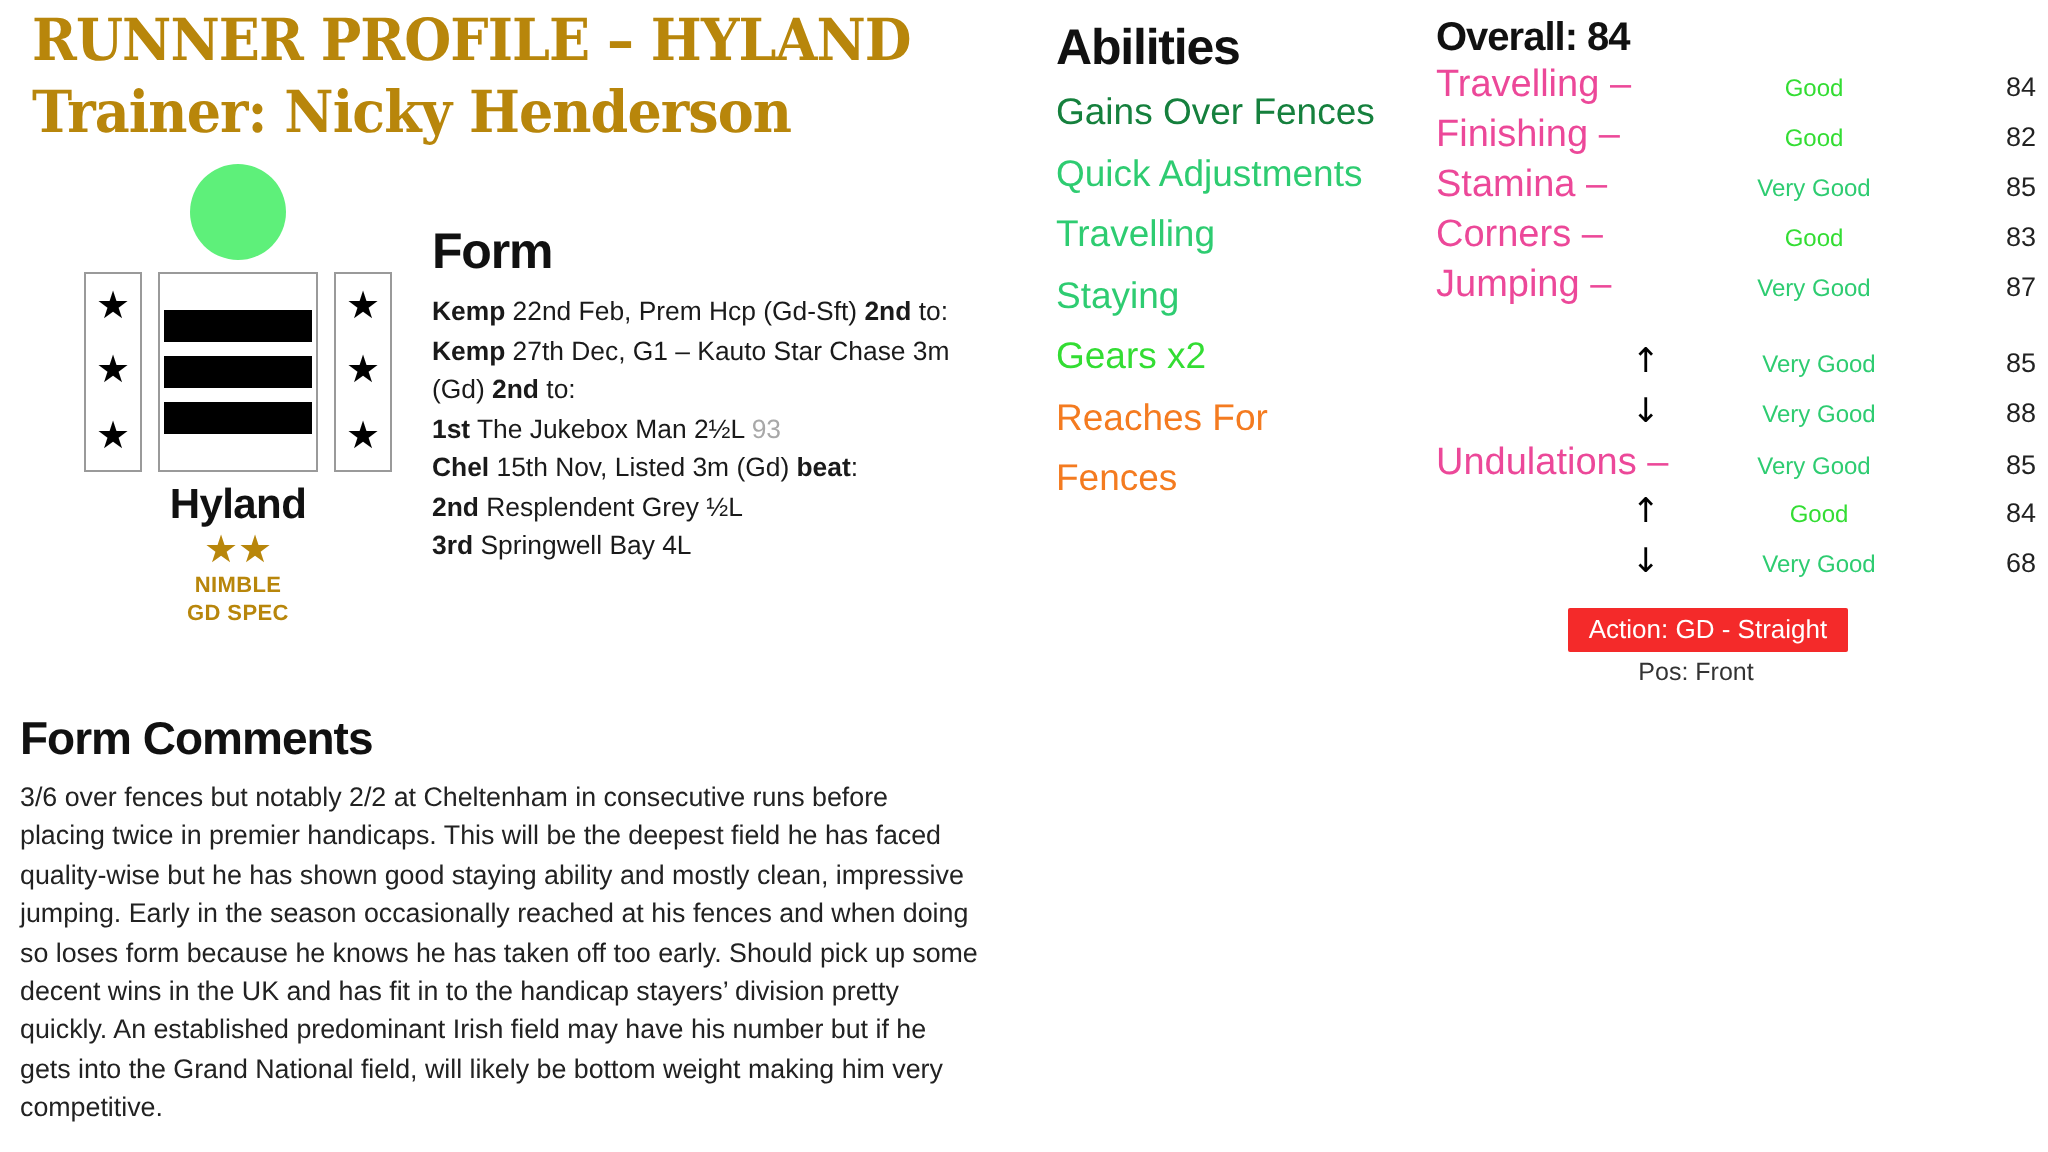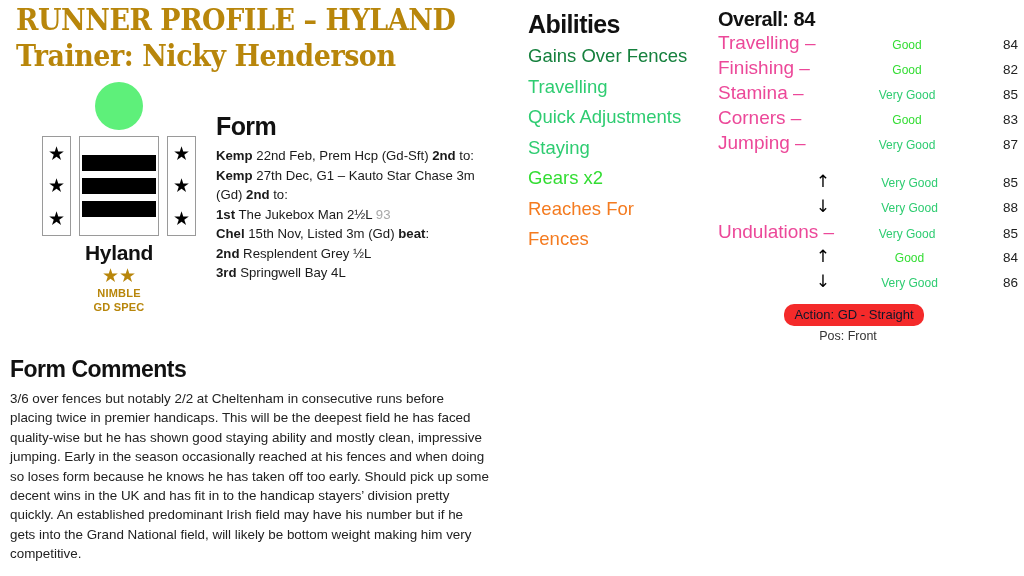--- a/index.html
+++ b/index.html
@@ -85,22 +85,22 @@
   .ov-title { font-size: 20px; font-weight: bold; letter-spacing: -0.5px; color: #111; margin-bottom: 1px; }
   .ov-row { display: flex; align-items: baseline; height: 25px; }
   .ov-label { width: 112px; text-align: left; font-size: 19px; color: #ec4899; white-space: nowrap; }
   .ov-arrow { width: 112px; text-align: right; padding-right: 5px; font-size: 17px; color: #000; font-family: "DejaVu Sans", sans-serif; }
   .ov-val { flex: 1; text-align: center; font-size: 12px; white-space: nowrap; }
   .ov-num { width: 34px; text-align: right; font-size: 13.5px; color: #222; }
   .ov-gap { height: 14px; }
   .action-wrap { margin-top: 8px; text-align: center; padding-right: 28px; }
   .action-badge {
     display: inline-block;
-    background: #f42a2a; color: #0f172a;
-    border-radius: 10px;
+    background: #f42a2a; color: #ffffff;
+    border-radius: 1px;
     padding: 3px 10px 4px 10px;
     font-size: 13px; font-weight: normal;
   }
   .pos-line { margin-top: 3px; text-align: center; font-size: 12.5px; color: #333; padding-right: 40px; }
 </style>
 </head>
 <body>
 
 <div class="header">
   <div class="header-line">RUNNER PROFILE – HYLAND</div>
@@ -147,22 +147,22 @@
 
 <div class="comments-sec">
   <div class="comments-title">Form Comments</div>
   <div class="comments-body">3/6 over fences but notably 2/2 at Cheltenham in consecutive runs before placing twice in premier handicaps. This will be the deepest field he has faced quality-wise but he has shown good staying ability and mostly clean, impressive jumping. Early in the season occasionally reached at his fences and when doing so loses form because he knows he has taken off too early. Should pick up some decent wins in the UK and has fit in to the handicap stayers’ division pretty quickly. An established predominant Irish field may have his number but if he gets into the Grand National field, will likely be bottom weight making him very competitive.</div>
 </div>
 
 <div class="abilities">
   <div class="ab-title">Abilities</div>
   <div id="ability-list">
       <div class="ab-item" style="color: #15803d;">Gains Over Fences</div>
+      <div class="ab-item" style="color: rgb(46, 204, 113);">Quick Adjustments</div>
       <div class="ab-item" style="color: rgb(46, 204, 113);">Travelling</div>
-      <div class="ab-item" style="color: rgb(46, 204, 113);">Quick Adjustments</div>
       <div class="ab-item" style="color: rgb(46, 204, 113);">Staying</div>
       <div class="ab-item" style="color: rgb(51, 221, 51);">Gears x2</div>
       <div class="ab-item" style="color: rgb(244, 123, 32);">Reaches For</div>
       <div class="ab-item" style="color: rgb(244, 123, 32);">Fences</div>
     </div>
 </div>
 
 <div class="overall">
   <div class="ov-title">Overall: 84</div>
   <div id="ov-rows">
@@ -210,20 +210,20 @@
         <div class="ov-num">85</div>
       </div>
       <div class="ov-row">
         <div class="ov-arrow">↑</div>
         <div class="ov-val" style="color: rgb(51, 221, 51);">Good</div>
         <div class="ov-num">84</div>
       </div>
       <div class="ov-row">
         <div class="ov-arrow">↓</div>
         <div class="ov-val" style="color: rgb(46, 204, 113);">Very Good</div>
-        <div class="ov-num">86</div>
+        <div class="ov-num">68</div>
       </div>
     </div>
   <div class="action-wrap">
     <span class="action-badge">Action: GD - Straight</span>
   </div>
   <div class="pos-line">Pos: Front</div>
 </div>
 
 </body></html>

